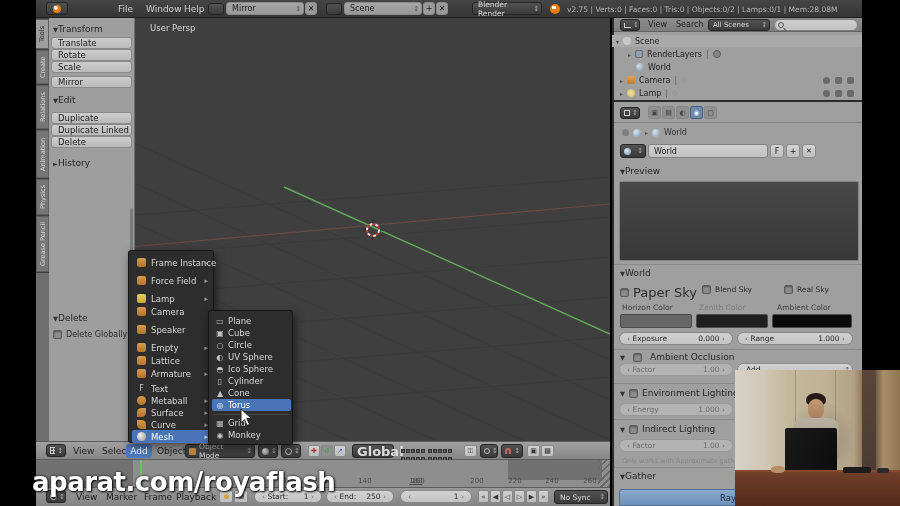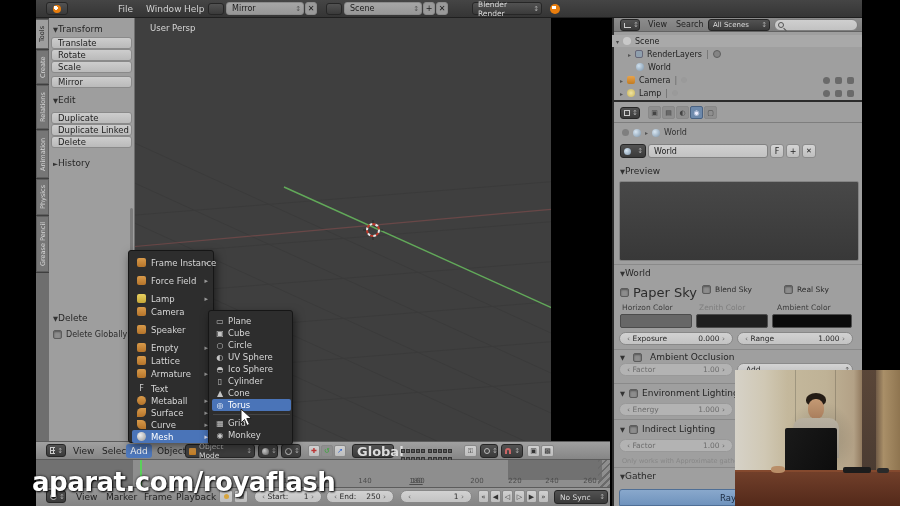--- a/index.html
+++ b/index.html
@@ -63,23 +63,24 @@
     <div class="abs pd" style="left:290px;top:3px;width:16px;height:12px;"></div>
     <div class="abs pl dd" style="left:308px;top:2px;width:78px;height:13px;background:linear-gradient(#a6a6a6,#979797);justify-content:flex-start;padding-left:5px;">
       <span>Scene</span>
     </div>
     <div class="abs pl" style="left:387px;top:2px;width:12px;height:13px;background:#9a9a9a;">+</div>
     <div class="abs pl" style="left:400px;top:2px;width:12px;height:13px;background:#9a9a9a;">✕</div>
     <div class="abs pd dd" style="left:436px;top:2px;width:70px;height:13px;padding-left:5px;">
       <span style="font-size:7.5px;">Blender Render</span>
     </div>
     <span class="abs" style="left:514px;top:4px;width:10px;height:10px;border-radius:50%;background:radial-gradient(circle at 40% 35%,#fff 0 2px,#e87d0d 2px);"></span>
-  </div>
-
-  <div class="abs" style="left:36px;top:18px;width:515px;height:423px;background:#3f3f3f;overflow:hidden;">
+    <span class="abs" style="left:531px;top:5px;font-size:7.5px;color:#b5b5b5;white-space:nowrap;">v2.75 | Verts:0 | Faces:0 | Tris:0 | Objects:0/2 | Lamps:0/1 | Mem:28.08M</span>
+  </div>
+
+  <div class="abs" style="left:36px;top:18px;width:574px;height:423px;background:#3f3f3f;overflow:hidden;">
     <svg width="574" height="423" style="position:absolute;left:0;top:0;">
       <g stroke="#373737" stroke-width="1" opacity="0.55">
         <line x1="0" y1="120" x2="574" y2="382"></line>
           <line x1="0" y1="160" x2="574" y2="422"></line>
         <line x1="0" y1="200" x2="574" y2="462"></line>
           <line x1="0" y1="240" x2="574" y2="502"></line>
         <line x1="0" y1="80" x2="574" y2="342"></line>
           <line x1="0" y1="280" x2="574" y2="542"></line>
         <line x1="0" y1="205" x2="574" y2="159"></line>
           <line x1="0" y1="245" x2="574" y2="199"></line>

